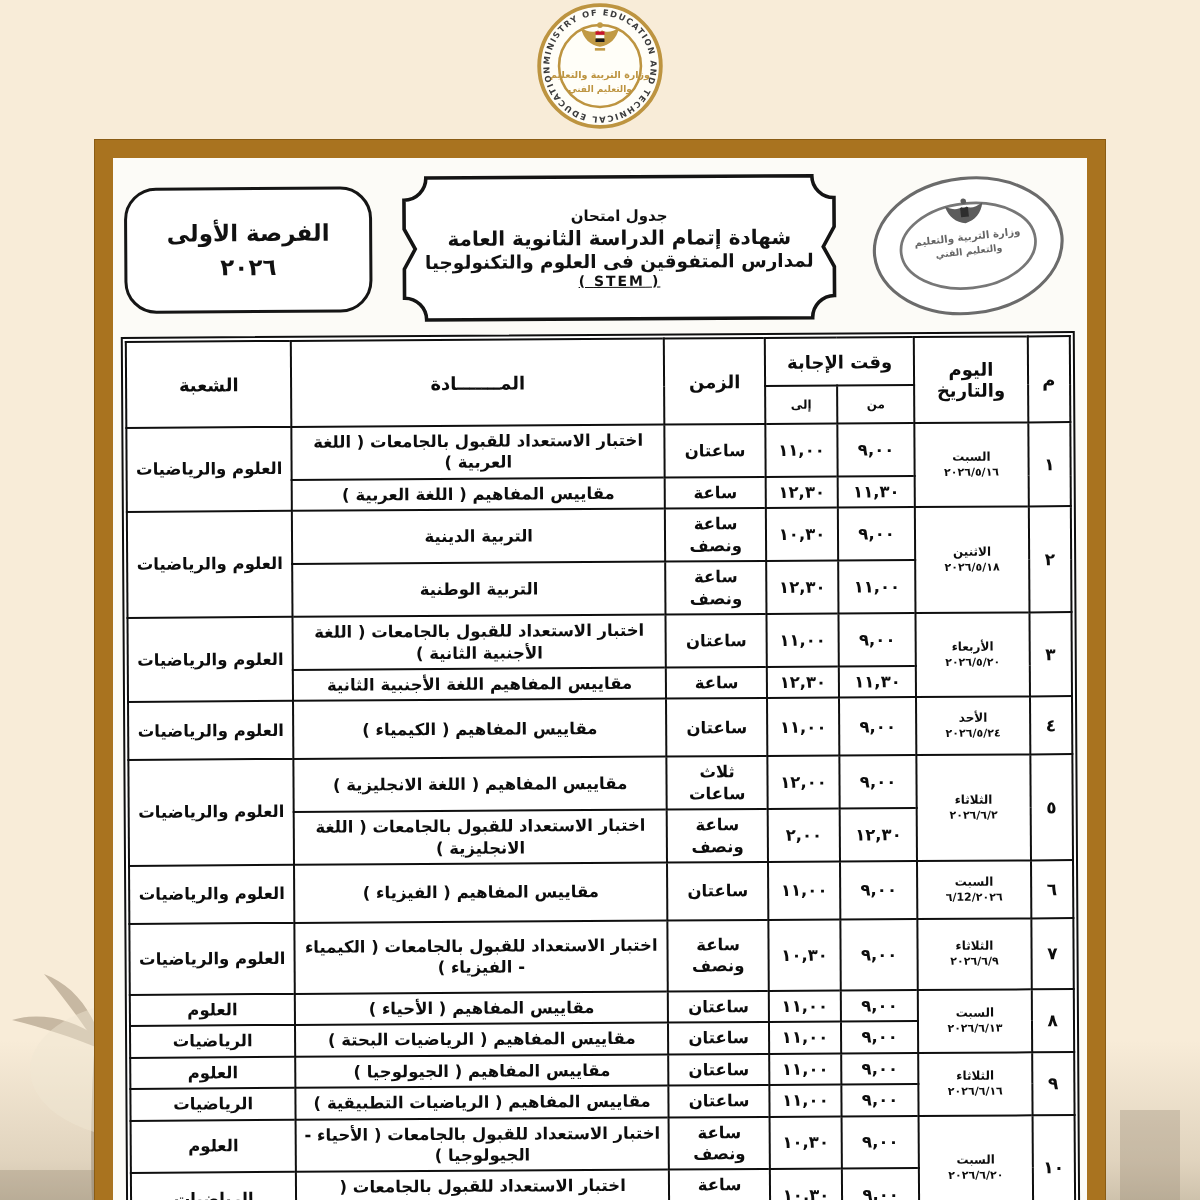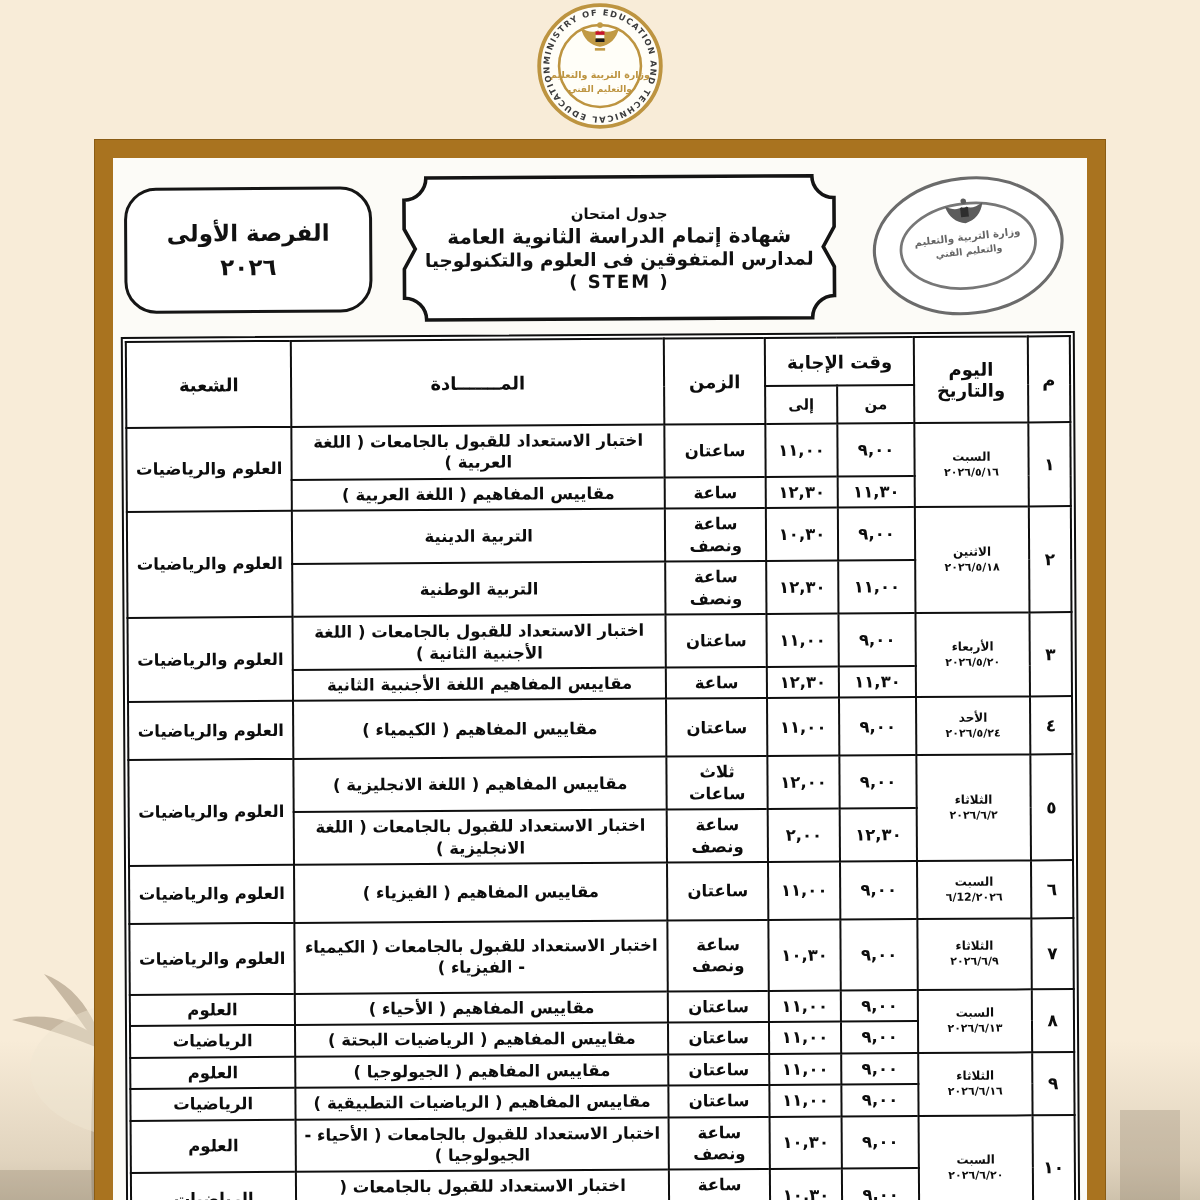--- a/index.html
+++ b/index.html
@@ -19,34 +19,34 @@
     box-sizing:border-box;border:18px solid #a9731f;outline:1px solid #8a5c14;
     background:#fcfbf7;padding:10px 10px 14px;
   }
   .doc-inner{transform:rotate(-0.35deg);}
   
   .doc-head{display:flex;direction:rtl;justify-content:space-between;align-items:center;height:160px;padding:0 4px;}
   .stamp{width:204px;height:150px;flex:0 0 auto;}
   .plaque{position:relative;width:440px;height:152px;flex:0 0 auto;}
   .plaque svg.border{position:absolute;inset:0;width:100%;height:100%;}
   .plaque .lines{position:relative;z-index:1;height:100%;display:flex;flex-direction:column;justify-content:center;align-items:center;gap:1px;direction:rtl;font-weight:bold;}
-  .plaque .l1{font-size:15px;} .plaque .l2{font-size:20px;} .plaque .l3{font-size:18.5px;} .plaque .l4{font-size:18px;letter-spacing:2px;}
+  .plaque .l1{font-size:15px;} .plaque .l2{font-size:20px;} .plaque .l3{font-size:18.5px;} .plaque .l4{font-size:14px;letter-spacing:2px;text-decoration:underline;}
   .session{
     width:248px;height:126px;flex:0 0 auto;box-sizing:border-box;
     border:3.5px solid #151515;border-radius:32px;background:#fff;
     display:flex;flex-direction:column;align-items:center;justify-content:center;gap:8px;
     font-weight:bold;font-size:23px;direction:rtl;
   }
   
   .table-wrap{margin-top:6px;border:2.5px solid #0f0f0f;padding:2px;background:#fff;}
   table.sched{width:100%;border-collapse:collapse;direction:rtl;font-weight:bold;color:#0d0d0d;table-layout:fixed;}
   .sched th,.sched td{border:2.3px solid #0f0f0f;text-align:center;vertical-align:middle;background:#fff;}
   .sched th{font-size:18px;padding:2px;}
   .sched thead tr:first-child th{height:42px;}
-  .sched thead tr:last-child th{height:32px;font-size:15px;margin-top:24px;}
+  .sched thead tr:last-child th{height:32px;font-size:12px;margin-top:24px;}
   .sched td{font-size:16.5px;line-height:1.3;padding:4px 5px;}
   .sched tr.lone td{padding:13px 5px;}
   .sched td.c-day .day{font-size:12px;}
   .sched td.c-day .date{font-size:11px;}
   .sched td.c-num{font-size:17px;}
 </style>
 </head>
 <body>
 
 <svg class="bg-photo" viewBox="0 0 1200 280" aria-hidden="true">

